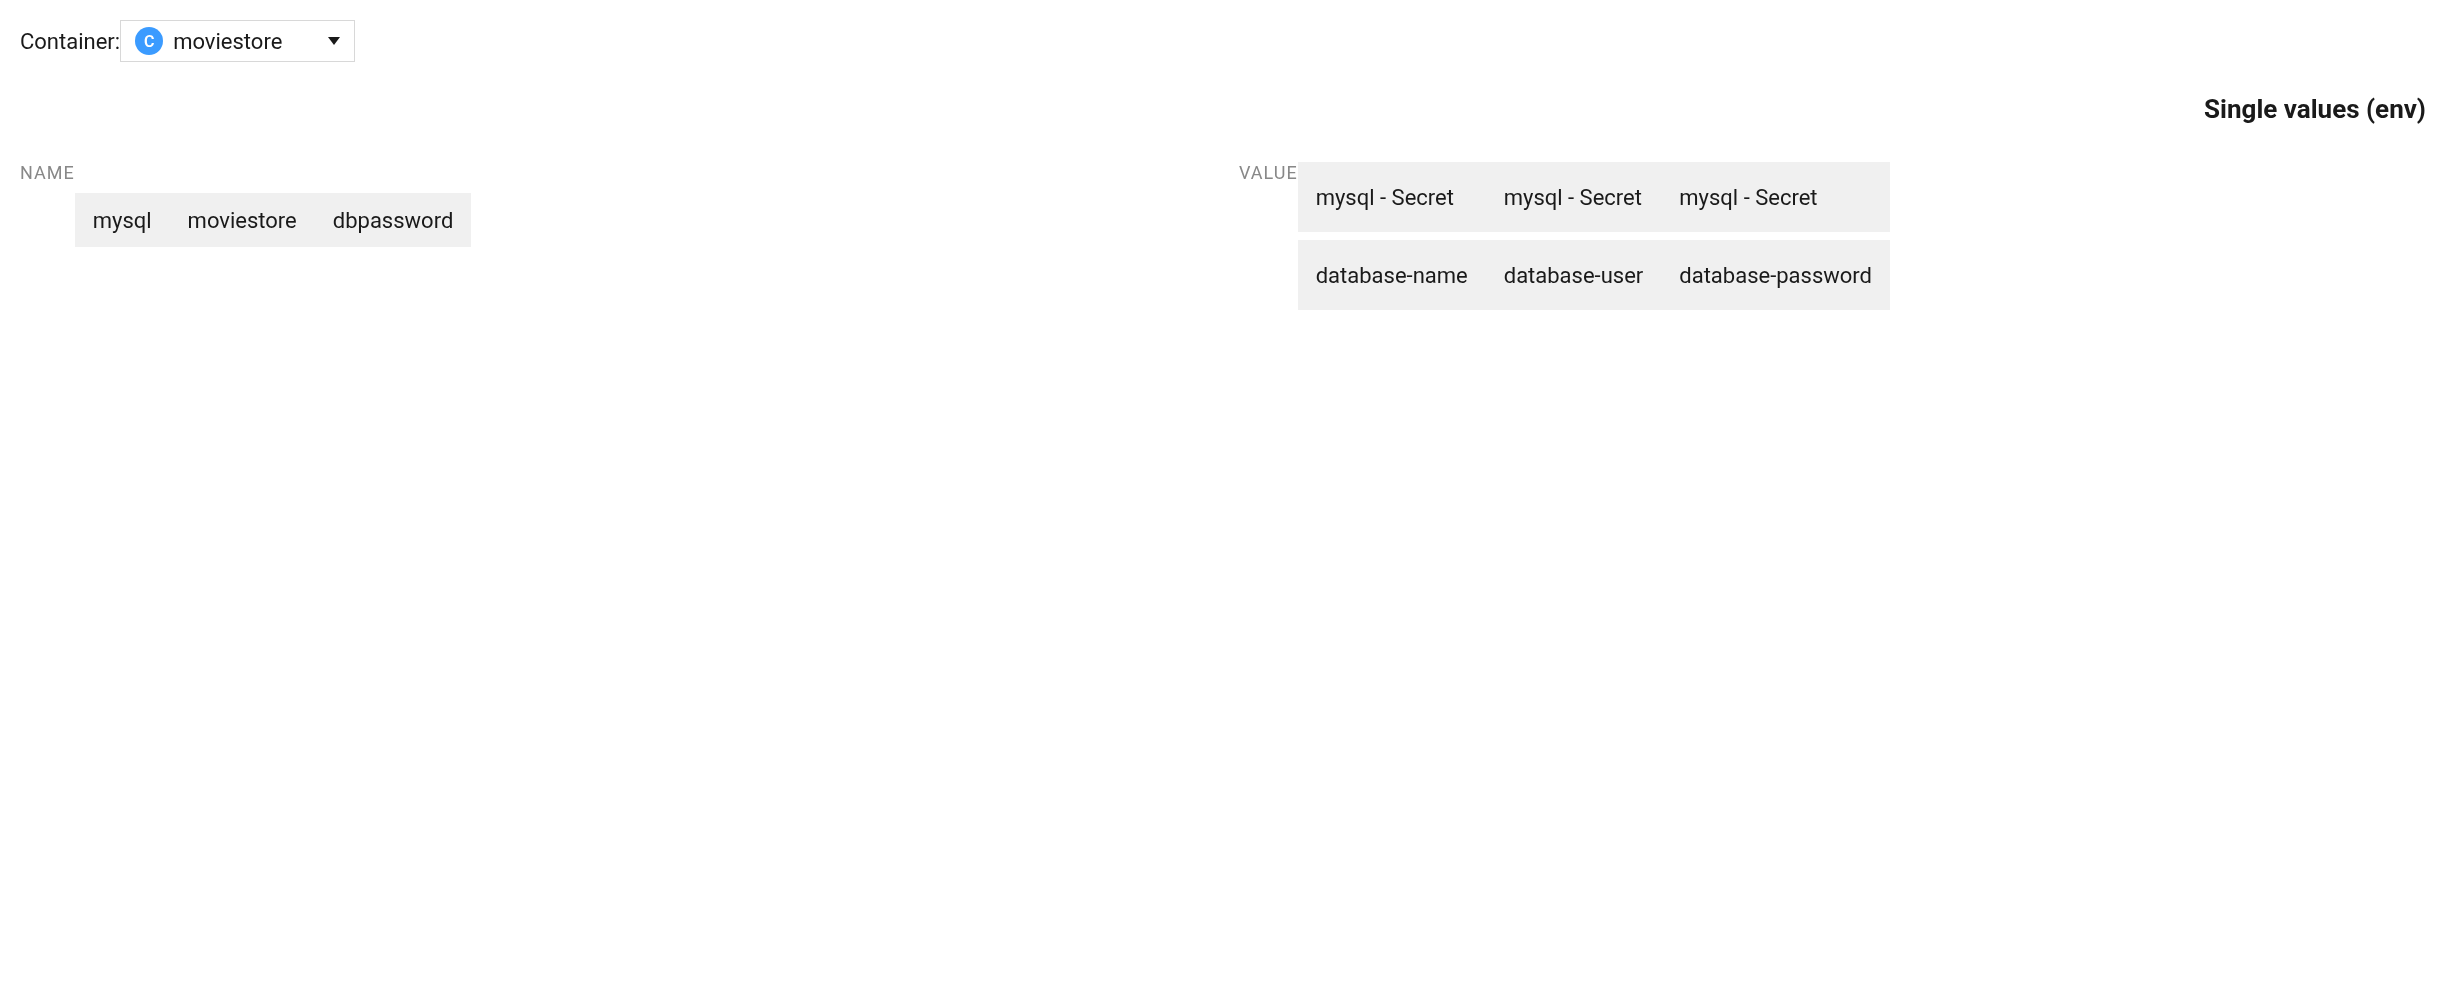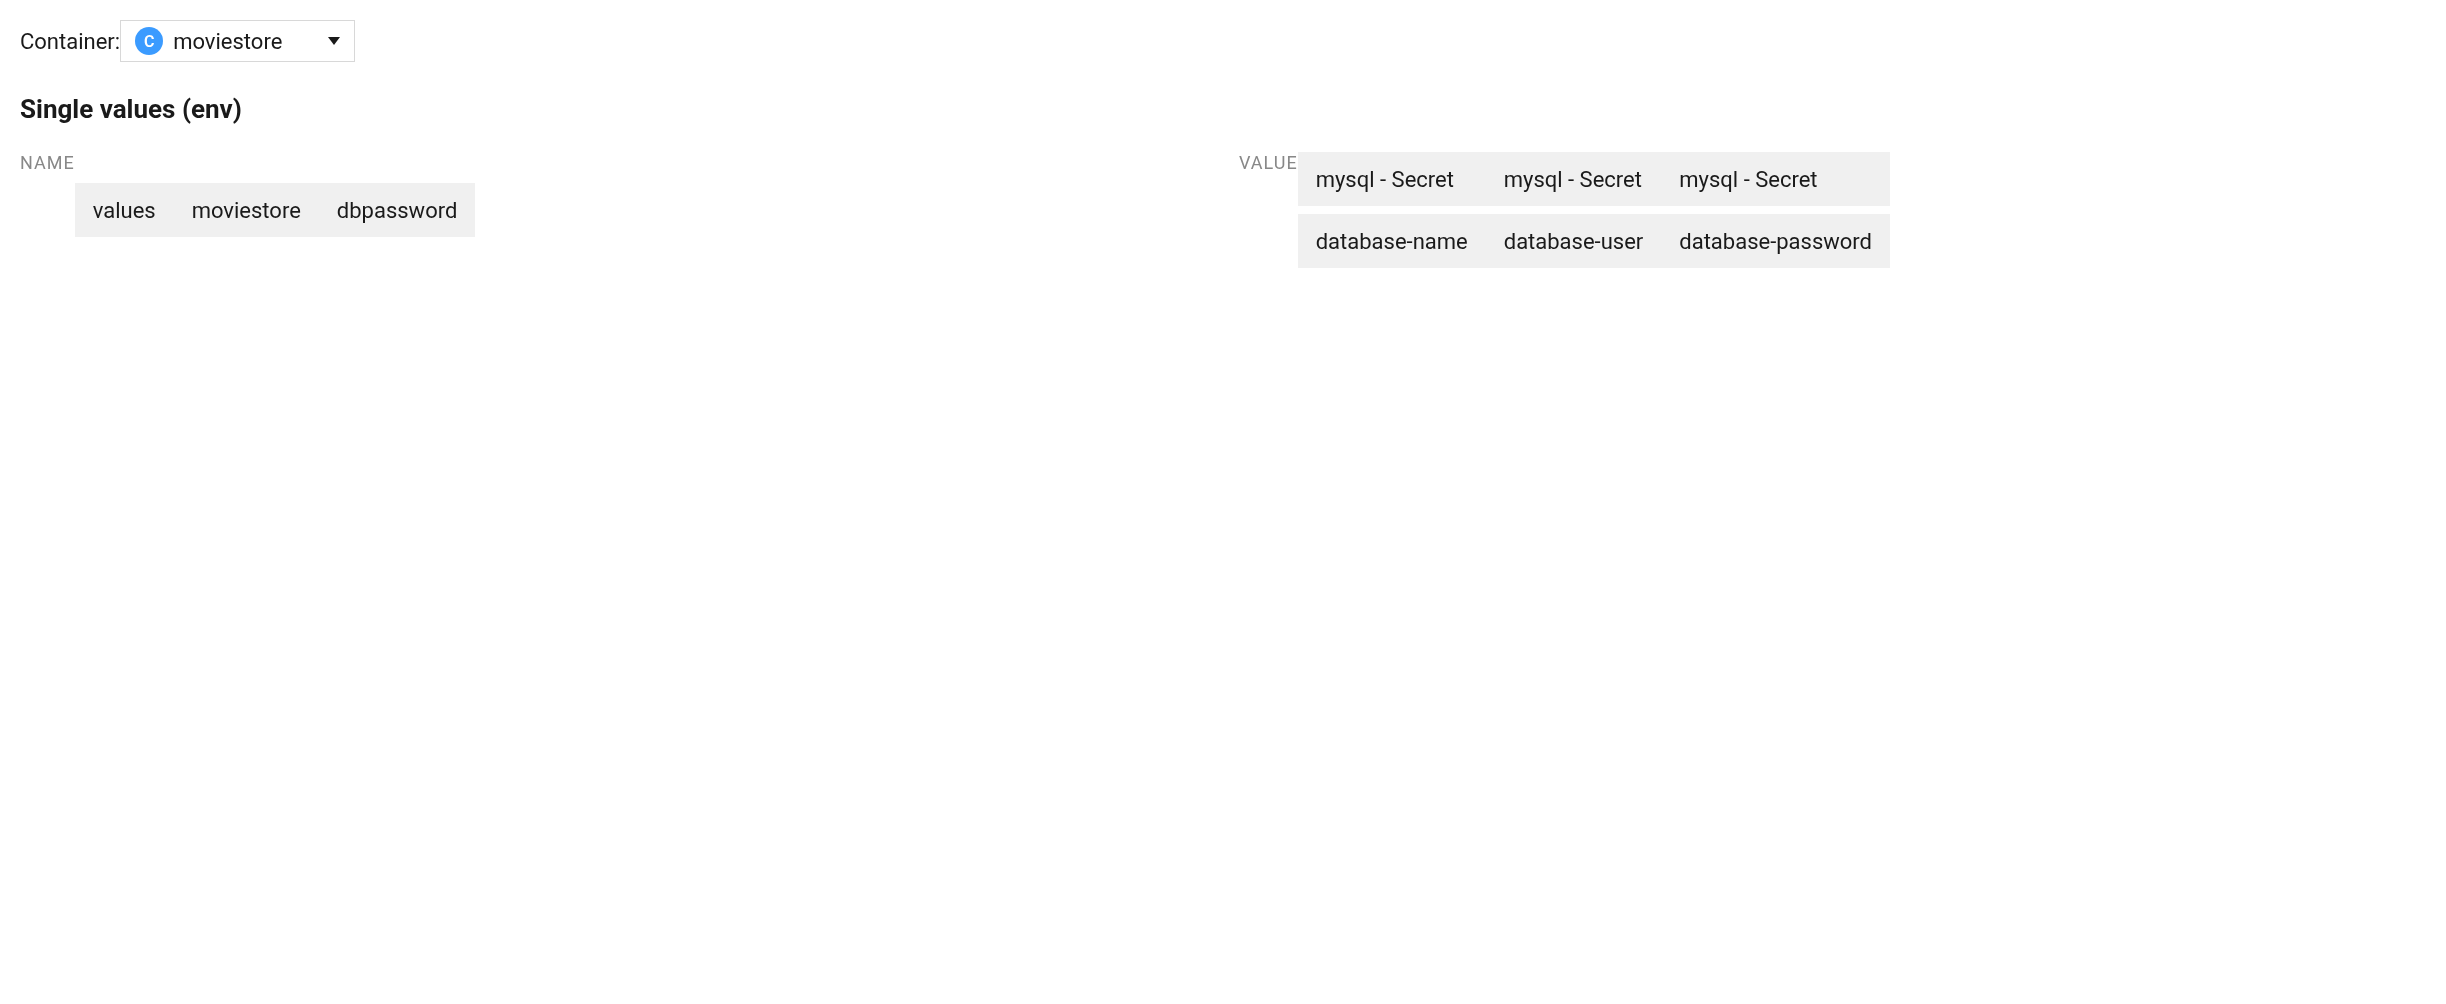--- a/index.html
+++ b/index.html
@@ -54,21 +54,22 @@
       width: 0;
       height: 0;
       border-left: 6px solid transparent;
       border-right: 6px solid transparent;
       border-top: 8px solid #1a1a1a;
     }
     .section-title {
       font-size: 26px;
       font-weight: 700;
       color: #1a1a1a;
-      margin-bottom: 28px;
+      margin-bottom: 38px;
+      text-align: right;
     }
     .columns {
       display: flex;
       gap: 32px;
     }
     .col {
       flex: 1;
       display: flex;
       flex-direction: row;
     }
@@ -100,21 +101,21 @@
       display: flex;
       flex-direction: column;
       gap: 8px;
       margin-bottom: 32px;
     }
     .value-cell {
       background: #f0f0f0;
       padding: 14px 18px;
       font-size: 22px;
       color: #1a1a1a;
-      height: 54px;
+      height: 70px;
       display: flex;
       align-items: center;
     }
   </style>
 </head>
 <body>
 
 <div class="container-row">
   <span class="container-label">Container:</span>
   <div class="container-select">
@@ -123,21 +124,21 @@
     <div class="chevron-down"></div>
   </div>
 </div>
 
 <h2 class="section-title">Single values (env)</h2>
 
 <div class="columns">
   <div class="col">
     <div class="col-header">NAME</div>
     <div class="name-row-wrapper">
-      <div class="name-cell">values</div>
+      <div class="name-cell">mysql</div>
     </div>
     <div class="name-row-wrapper">
       <div class="name-cell">moviestore</div>
     </div>
     <div class="name-row-wrapper">
       <div class="name-cell">dbpassword</div>
     </div>
   </div>
   <div class="col">
     <div class="col-header">VALUE</div>

